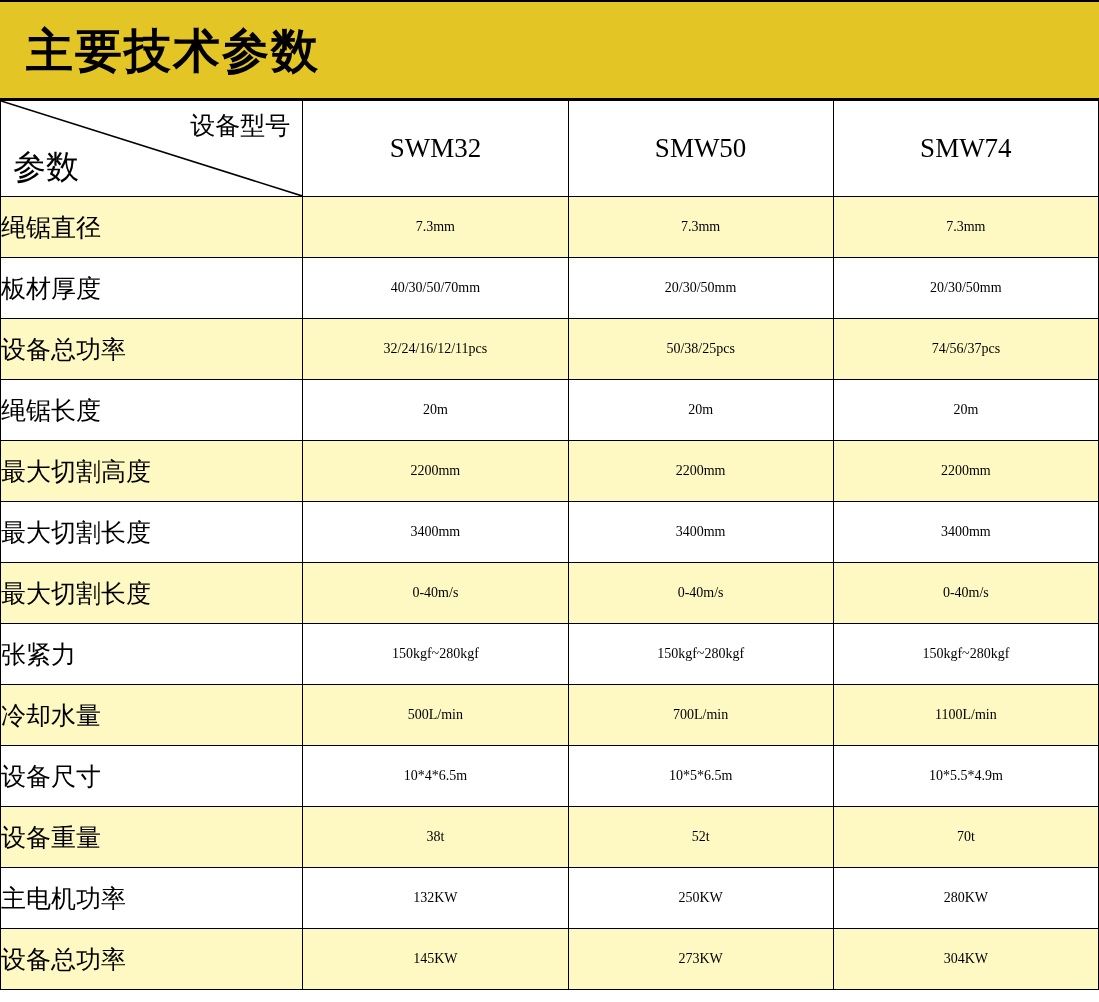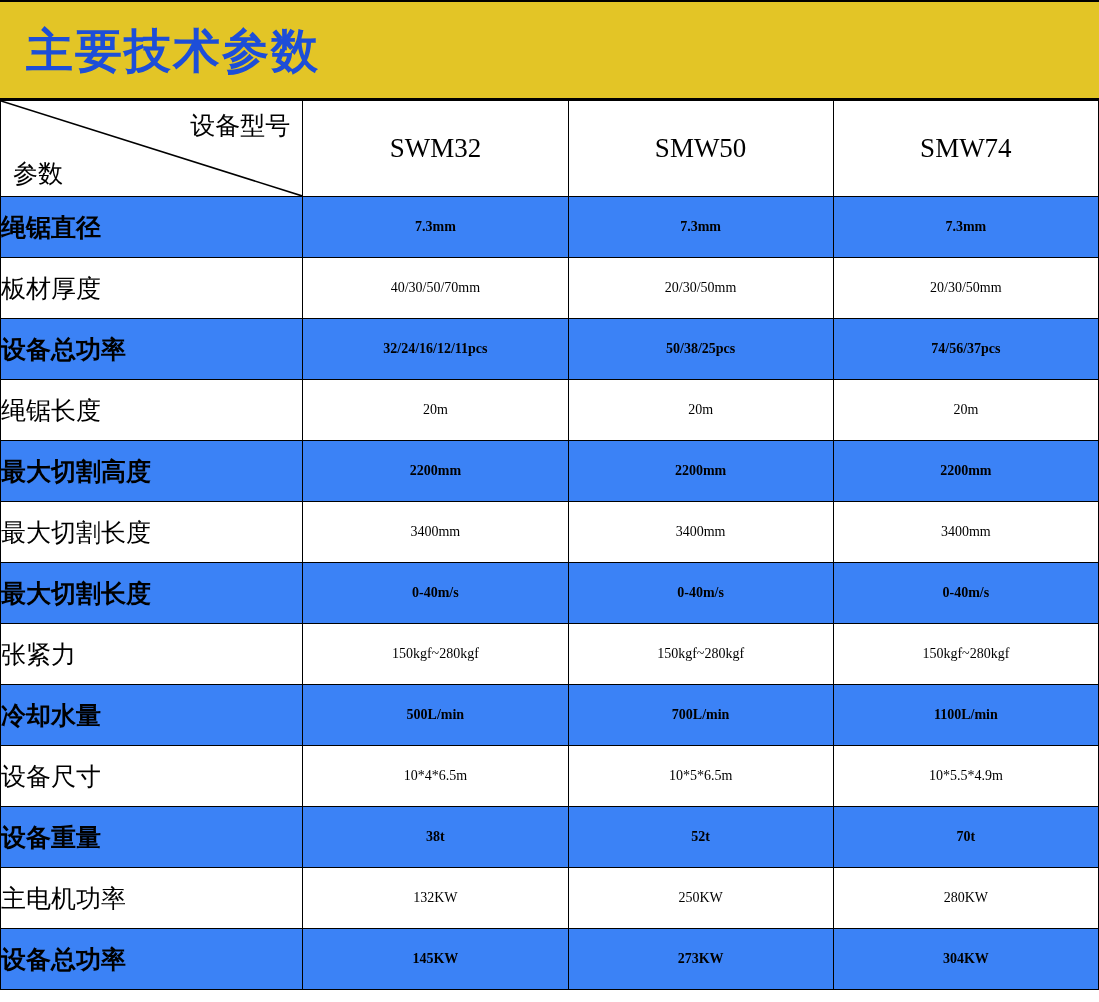--- a/index.html
+++ b/index.html
@@ -32,21 +32,21 @@
     align-items: center;
     box-sizing: border-box;
   }
   .title-text {
     font-family: "DejaVu Sans", sans-serif;
     font-weight: bold;
     font-size: 47px;
     letter-spacing: 2px;
     padding-left: 26px;
     line-height: 1;
-    color: #1d4ed8;
+    color: #000000;
   }
 
   
   table.spec {
     border-collapse: collapse;
     width: 1099px;
     table-layout: fixed;
   }
   table.spec td {
     border: 1px solid #000;
@@ -74,21 +74,21 @@
     position: absolute;
     top: 8px;
     right: 12px;
     font-size: 25px;
     font-family: "DejaVu Sans", sans-serif;
   }
   .corner .lbl-param {
     position: absolute;
     bottom: 6px;
     left: 12px;
-    font-size: 25px;
+    font-size: 33px;
     font-family: "DejaVu Sans", sans-serif;
   }
 
   .model-head {
     text-align: center;
     font-size: 27px;
     font-family: "Liberation Serif", serif;
     background: #ffffff;
   }
 
@@ -97,21 +97,21 @@
     font-family: "DejaVu Sans", sans-serif;
     padding-left: 14px;
     text-align: left;
   }
   .cell-val {
     text-align: center;
     font-size: 14px;
     font-family: "Liberation Serif", serif;
   }
 
-  tr.band-grey td { background: #3b82f6; height: 61px; font-weight: bold; }
+  tr.band-grey td { background: #fef9c3; height: 61px; }
   tr.band-white td { background: #ffffff; height: 61px; }
 </style>
 </head>
 <body>
 
 <div class="sheet">
 
   <div class="title-bar">
     <div class="title-text">主要技术参数</div>
   </div>

